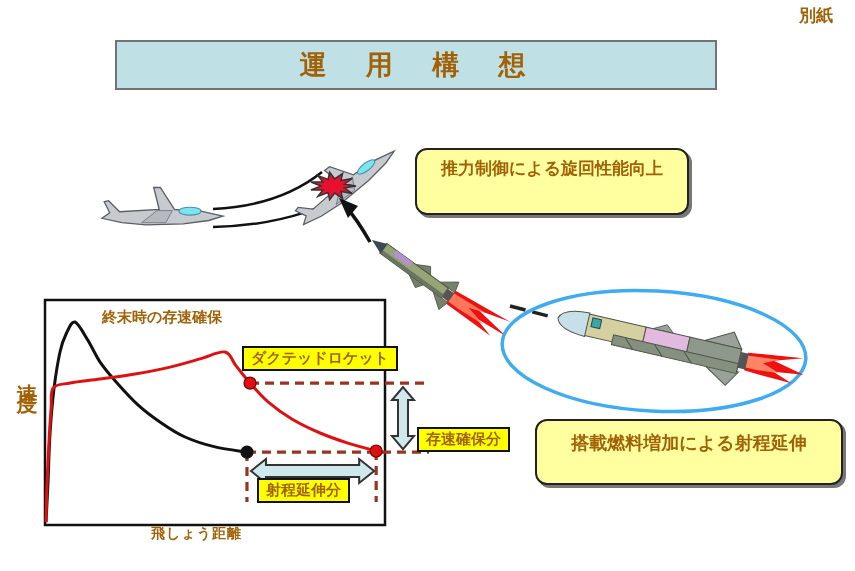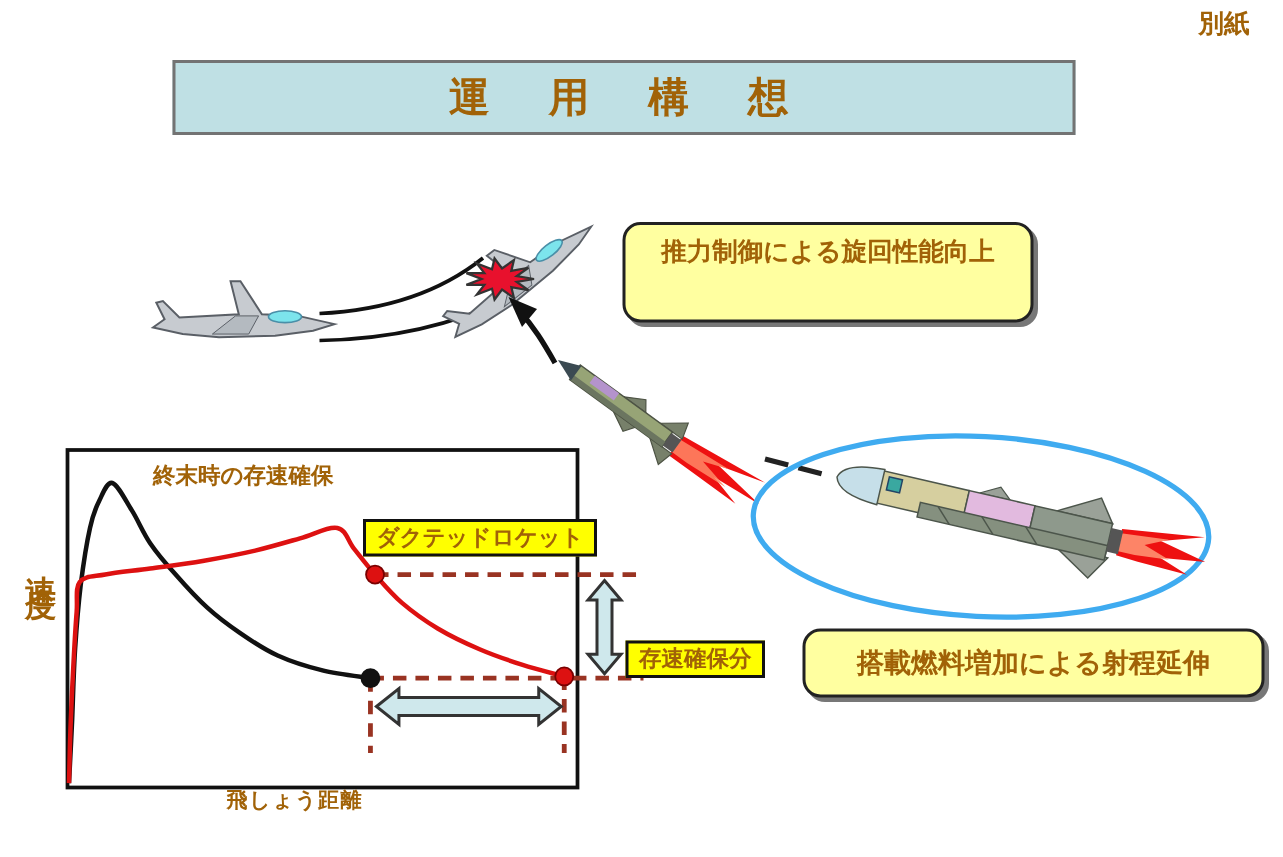--- a/index.html
+++ b/index.html
@@ -6,21 +6,21 @@
   .stage{position:relative;width:855px;height:571px;background:#ffffff;overflow:hidden;
          font-family:"DejaVu Sans",sans-serif;color:#a16207;}
   #scene{position:absolute;left:0;top:0;z-index:1;}
   .corner-note{position:absolute;right:22px;top:4px;font-size:17px;font-weight:bold;z-index:3;}
   .title-banner{position:absolute;left:115px;top:40px;width:602px;height:50px;background:#bfe0e4;
     border:2px solid #737373;box-sizing:border-box;display:flex;align-items:center;justify-content:center;
     font-size:27px;font-weight:bold;letter-spacing:7px;word-spacing:16px;z-index:3;}
   .callout{position:absolute;background:#ffffa0;border:2px solid #222;border-radius:12px;
     box-shadow:3px 3px 0 #777;font-weight:bold;text-align:center;box-sizing:border-box;z-index:3;}
   .callout.thrust{left:415px;top:148px;width:274px;height:67px;font-size:17px;line-height:1.55;padding-top:5px;}
-  .callout.fuel{left:535px;top:419px;width:308px;height:46px;font-size:18px;line-height:43px;}
+  .callout.fuel{left:535px;top:419px;width:308px;height:66px;font-size:18px;line-height:43px;}
   .chart-title{position:absolute;left:84px;top:274px;font-size:17px;font-weight:bold;z-index:3;}
   .series-label{position:absolute;left:102px;top:308px;font-size:15px;font-weight:bold;z-index:3;}
   .tag{position:absolute;background:#ffff00;border:2px solid #111;padding:1px 7px;font-size:15px;
     font-weight:bold;white-space:nowrap;z-index:3;}
   .tag.ducted{left:242px;top:346px;}
   .tag.speed{left:417px;top:403px;margin-top:24px;}
   .tag.range{left:257px;top:478px;}
   .ylabel{position:absolute;left:13px;top:367px;writing-mode:vertical-rl;font-size:21px;
     font-weight:bold;letter-spacing:7px;z-index:3;}
   .xlabel{position:absolute;left:151px;top:525px;font-size:14px;font-weight:bold;letter-spacing:1px;z-index:3;}
@@ -114,15 +114,16 @@
     <div>推力制御による旋回性能向上</div>
   </div>
 
   <div class="callout fuel">
     <span>搭載燃料増加による射程延伸</span>
   </div>
 
   <div class="series-label">終末時の存速確保</div>
   <div class="tag ducted">ダクテッドロケット</div>
   <div class="tag speed">存速確保分</div>
+  <div class="tag range">射程延伸分</div>
   <div class="ylabel">速度</div>
   <div class="xlabel">飛しょう距離</div>
 </div>
 
 </body></html>

